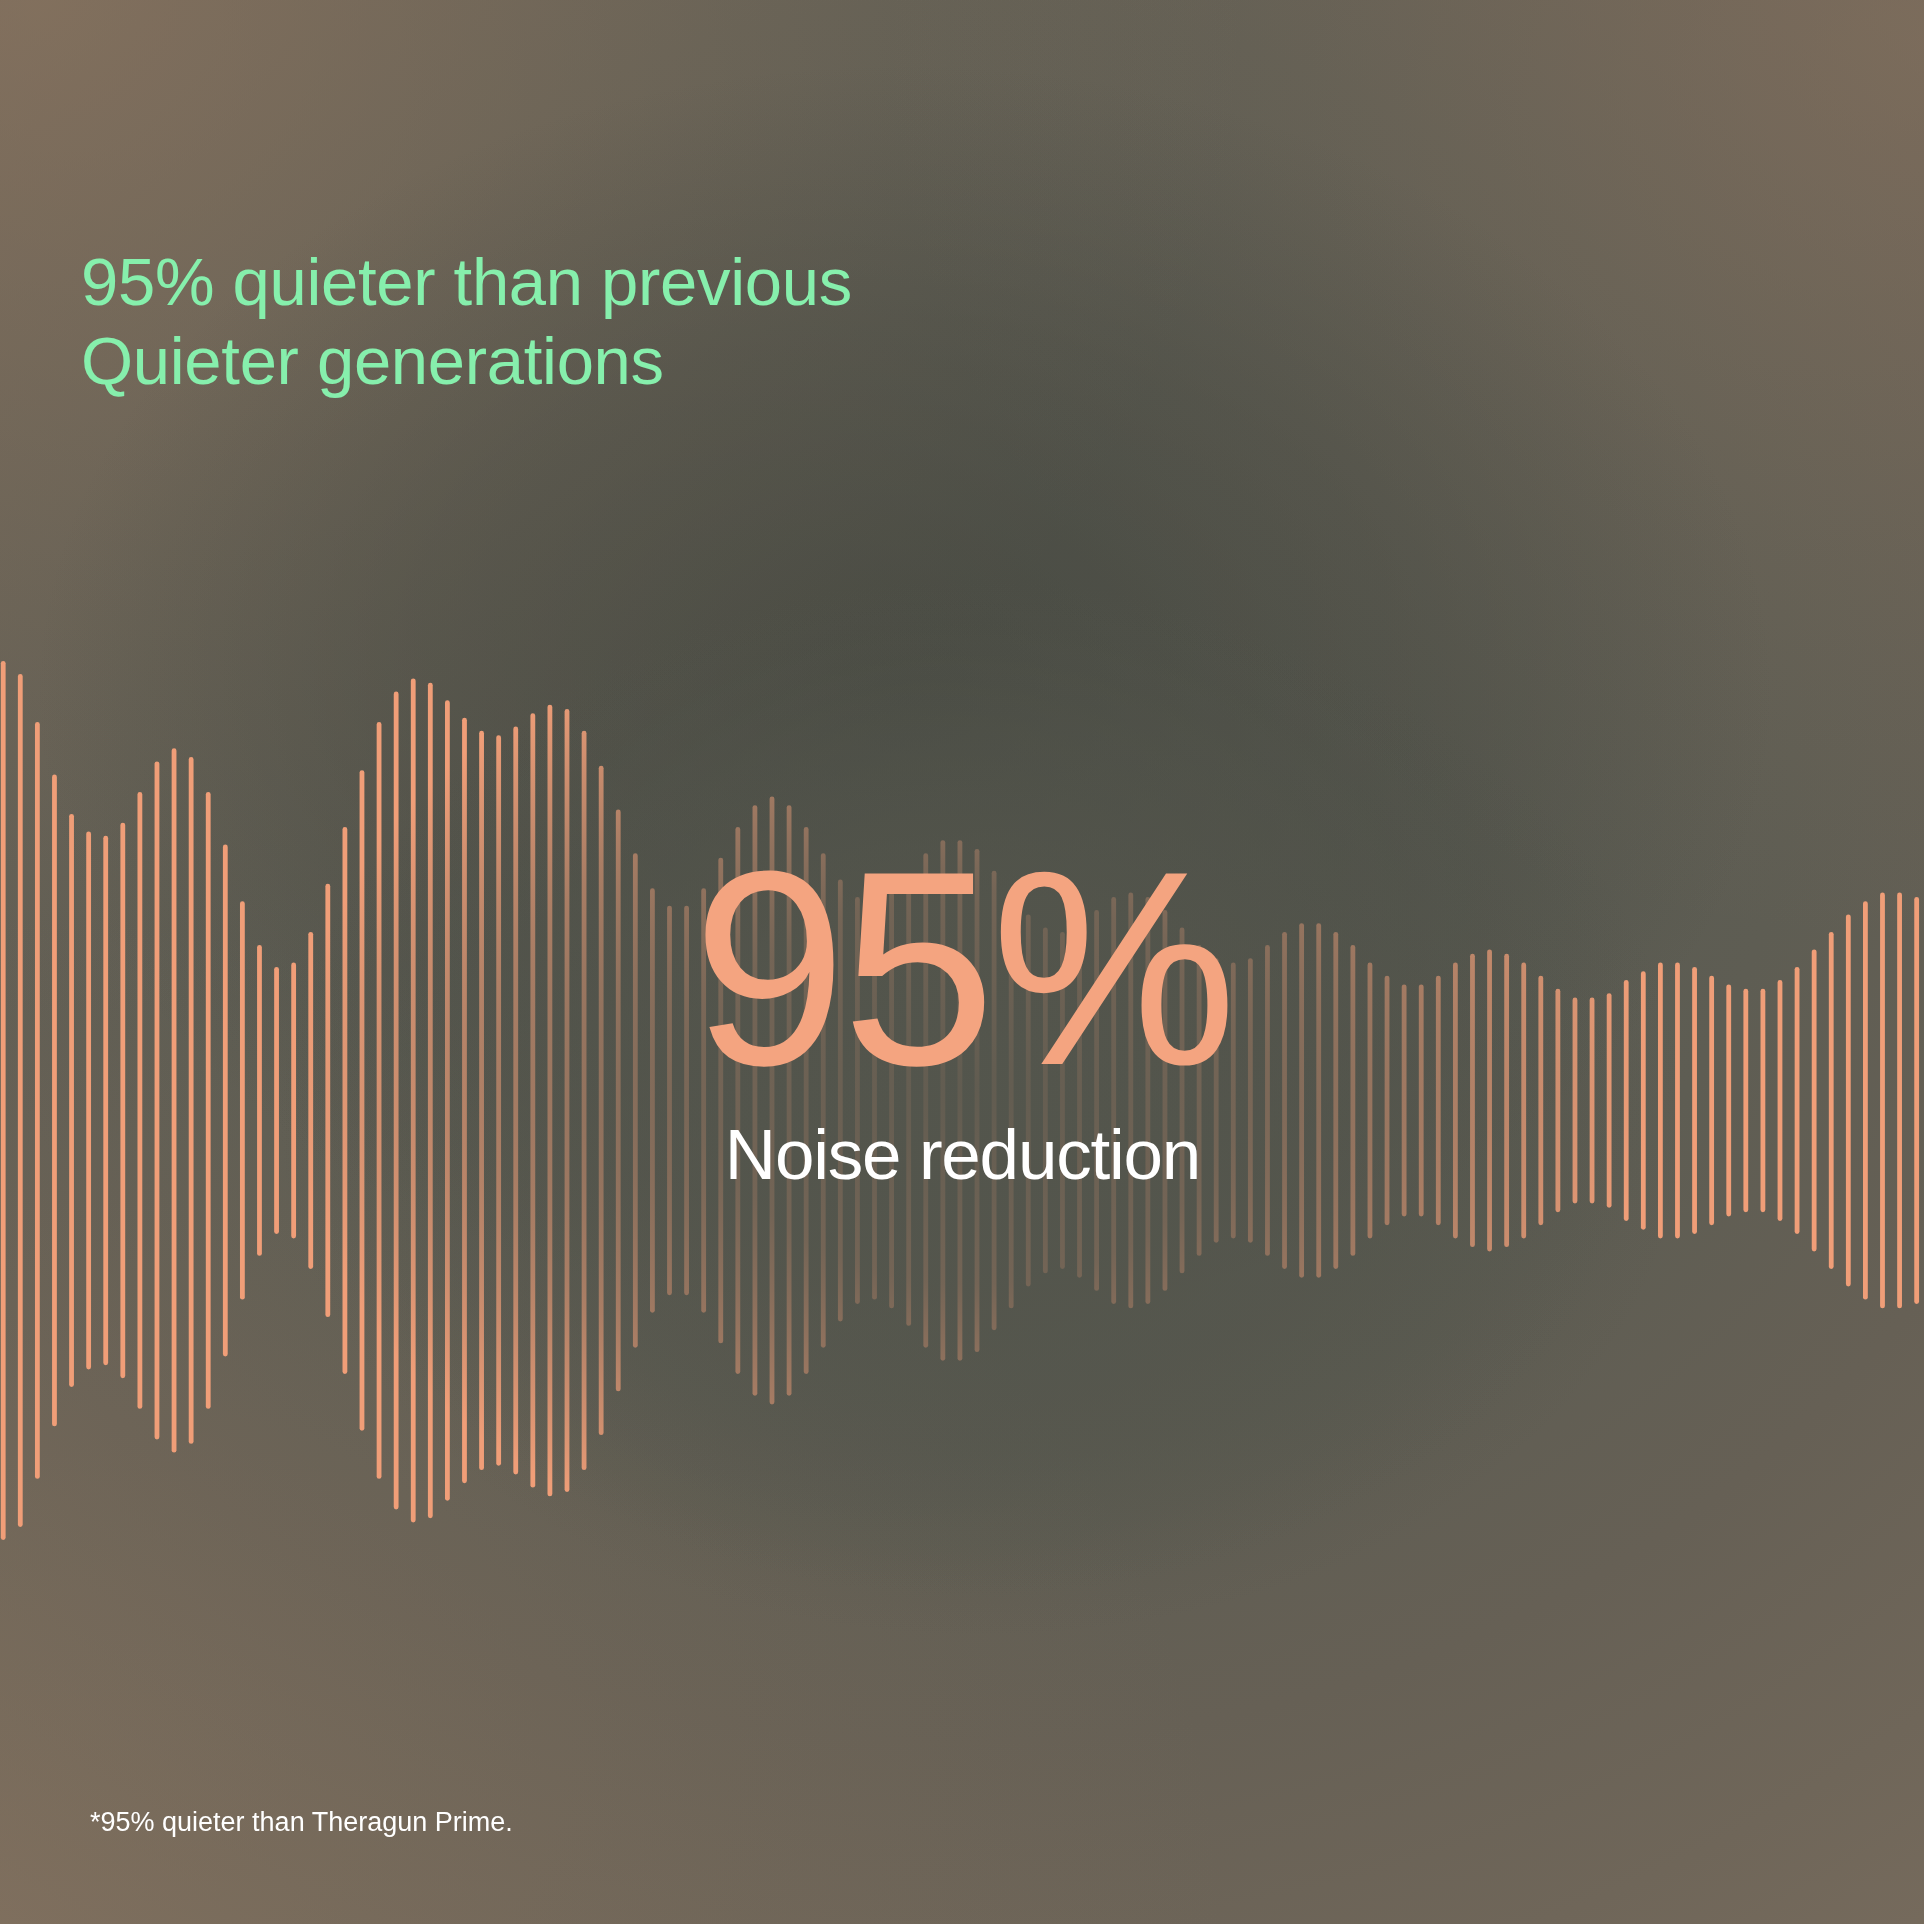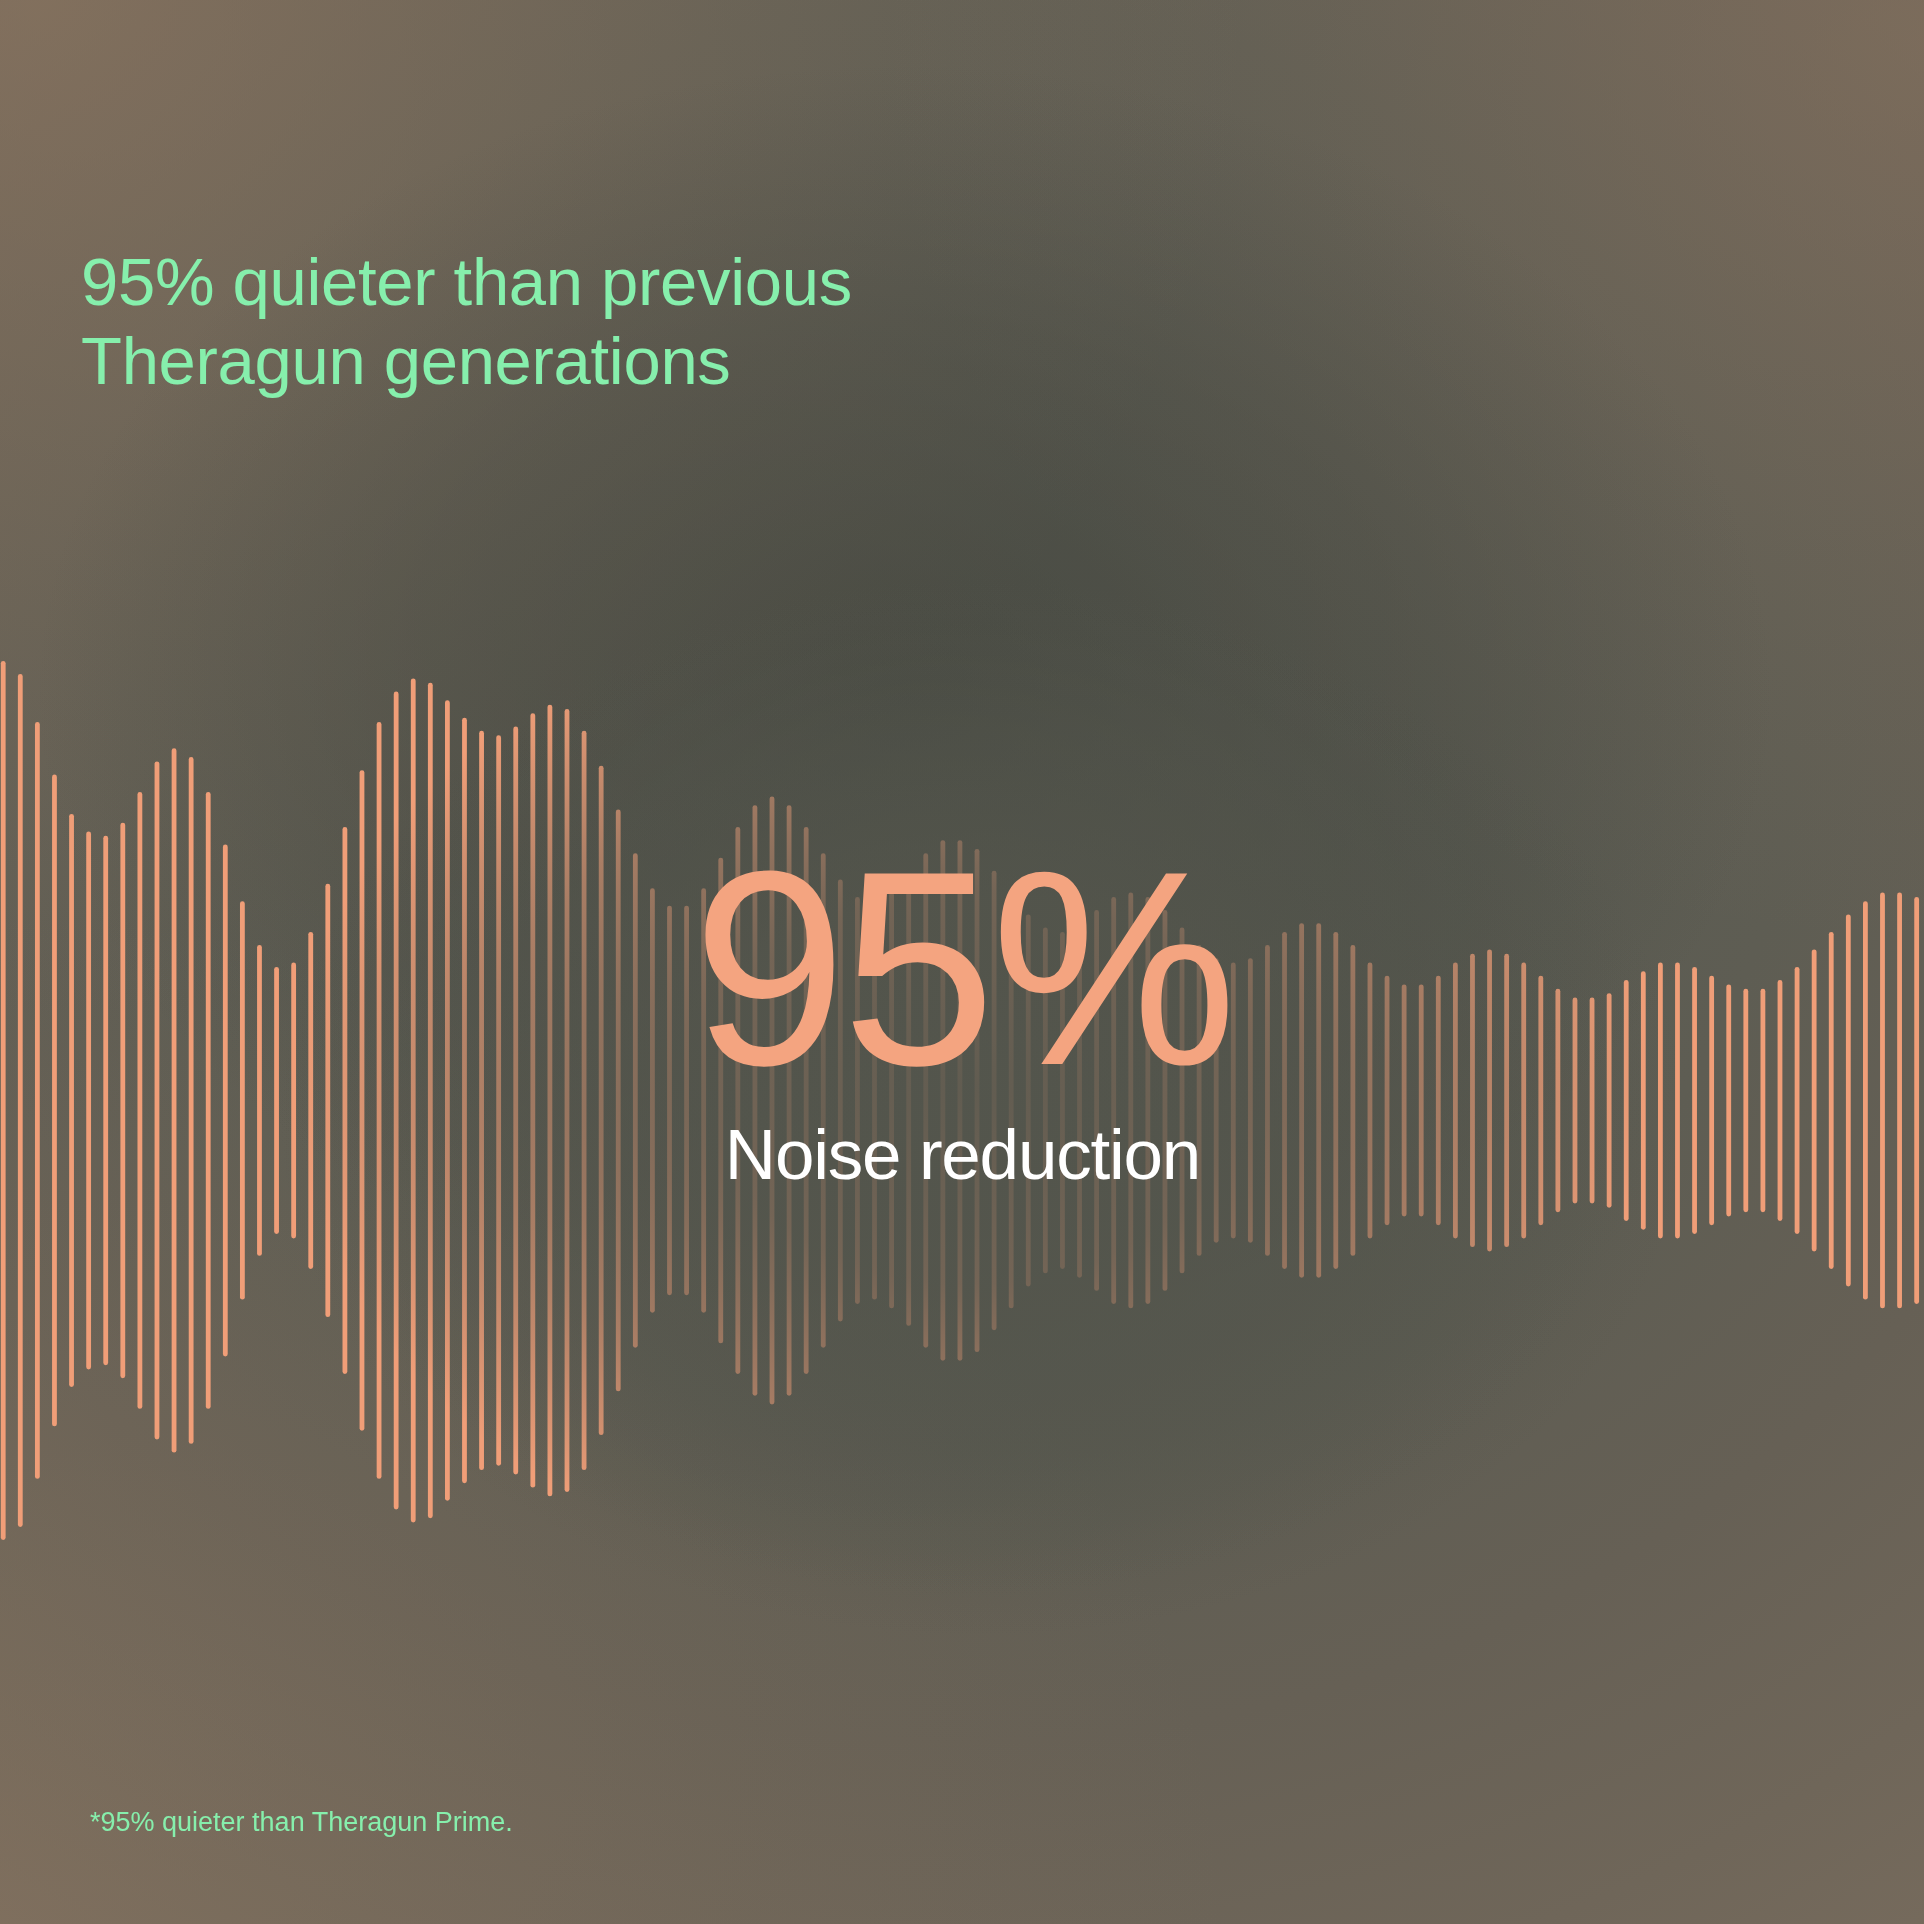--- a/index.html
+++ b/index.html
@@ -149,21 +149,21 @@
   }
 
   .footnote {
     position: absolute;
     left: 90px;
     top: 1806px;
     font-family: "Liberation Sans", sans-serif;
     font-weight: 400;
     font-size: 27px;
     line-height: 1.2;
-    color: #86efac;
+    color: #ffffff;
     letter-spacing: 0px;
   }
 </style>
 </head>
 <body>
 
 <div id="stage">
 
   <div class="bg-base"></div>
   <div class="bg-warm-tl"></div>
@@ -287,21 +287,21 @@
         <line x1="2347.00" x2="2347.00" y1="1115.85" y2="1628.15" stroke="#F09E78" stroke-width="6" stroke-linecap="round"></line>
         <line x1="2368.30" x2="2368.30" y1="1115.85" y2="1628.15" stroke="#F09E78" stroke-width="6" stroke-linecap="round"></line>
         <line x1="2389.60" x2="2389.60" y1="1121.30" y2="1622.70" stroke="#F09E78" stroke-width="6" stroke-linecap="round"></line>
       </svg>
   </div>
   <div class="wave-veil"></div>
 
 
   <div class="subtitle">
     <span class="ln">95% quieter than previous</span>
-    <span class="ln">Theragun generations</span>
+    <span class="ln">Quieter generations</span>
   </div>
 
   <div class="stat-block">
     <span class="stat-value">95%</span>
     <span class="stat-label">Noise reduction</span>
   </div>
 
   <div class="footnote">*95% quieter than Theragun Prime.</div>
 
 </div>

